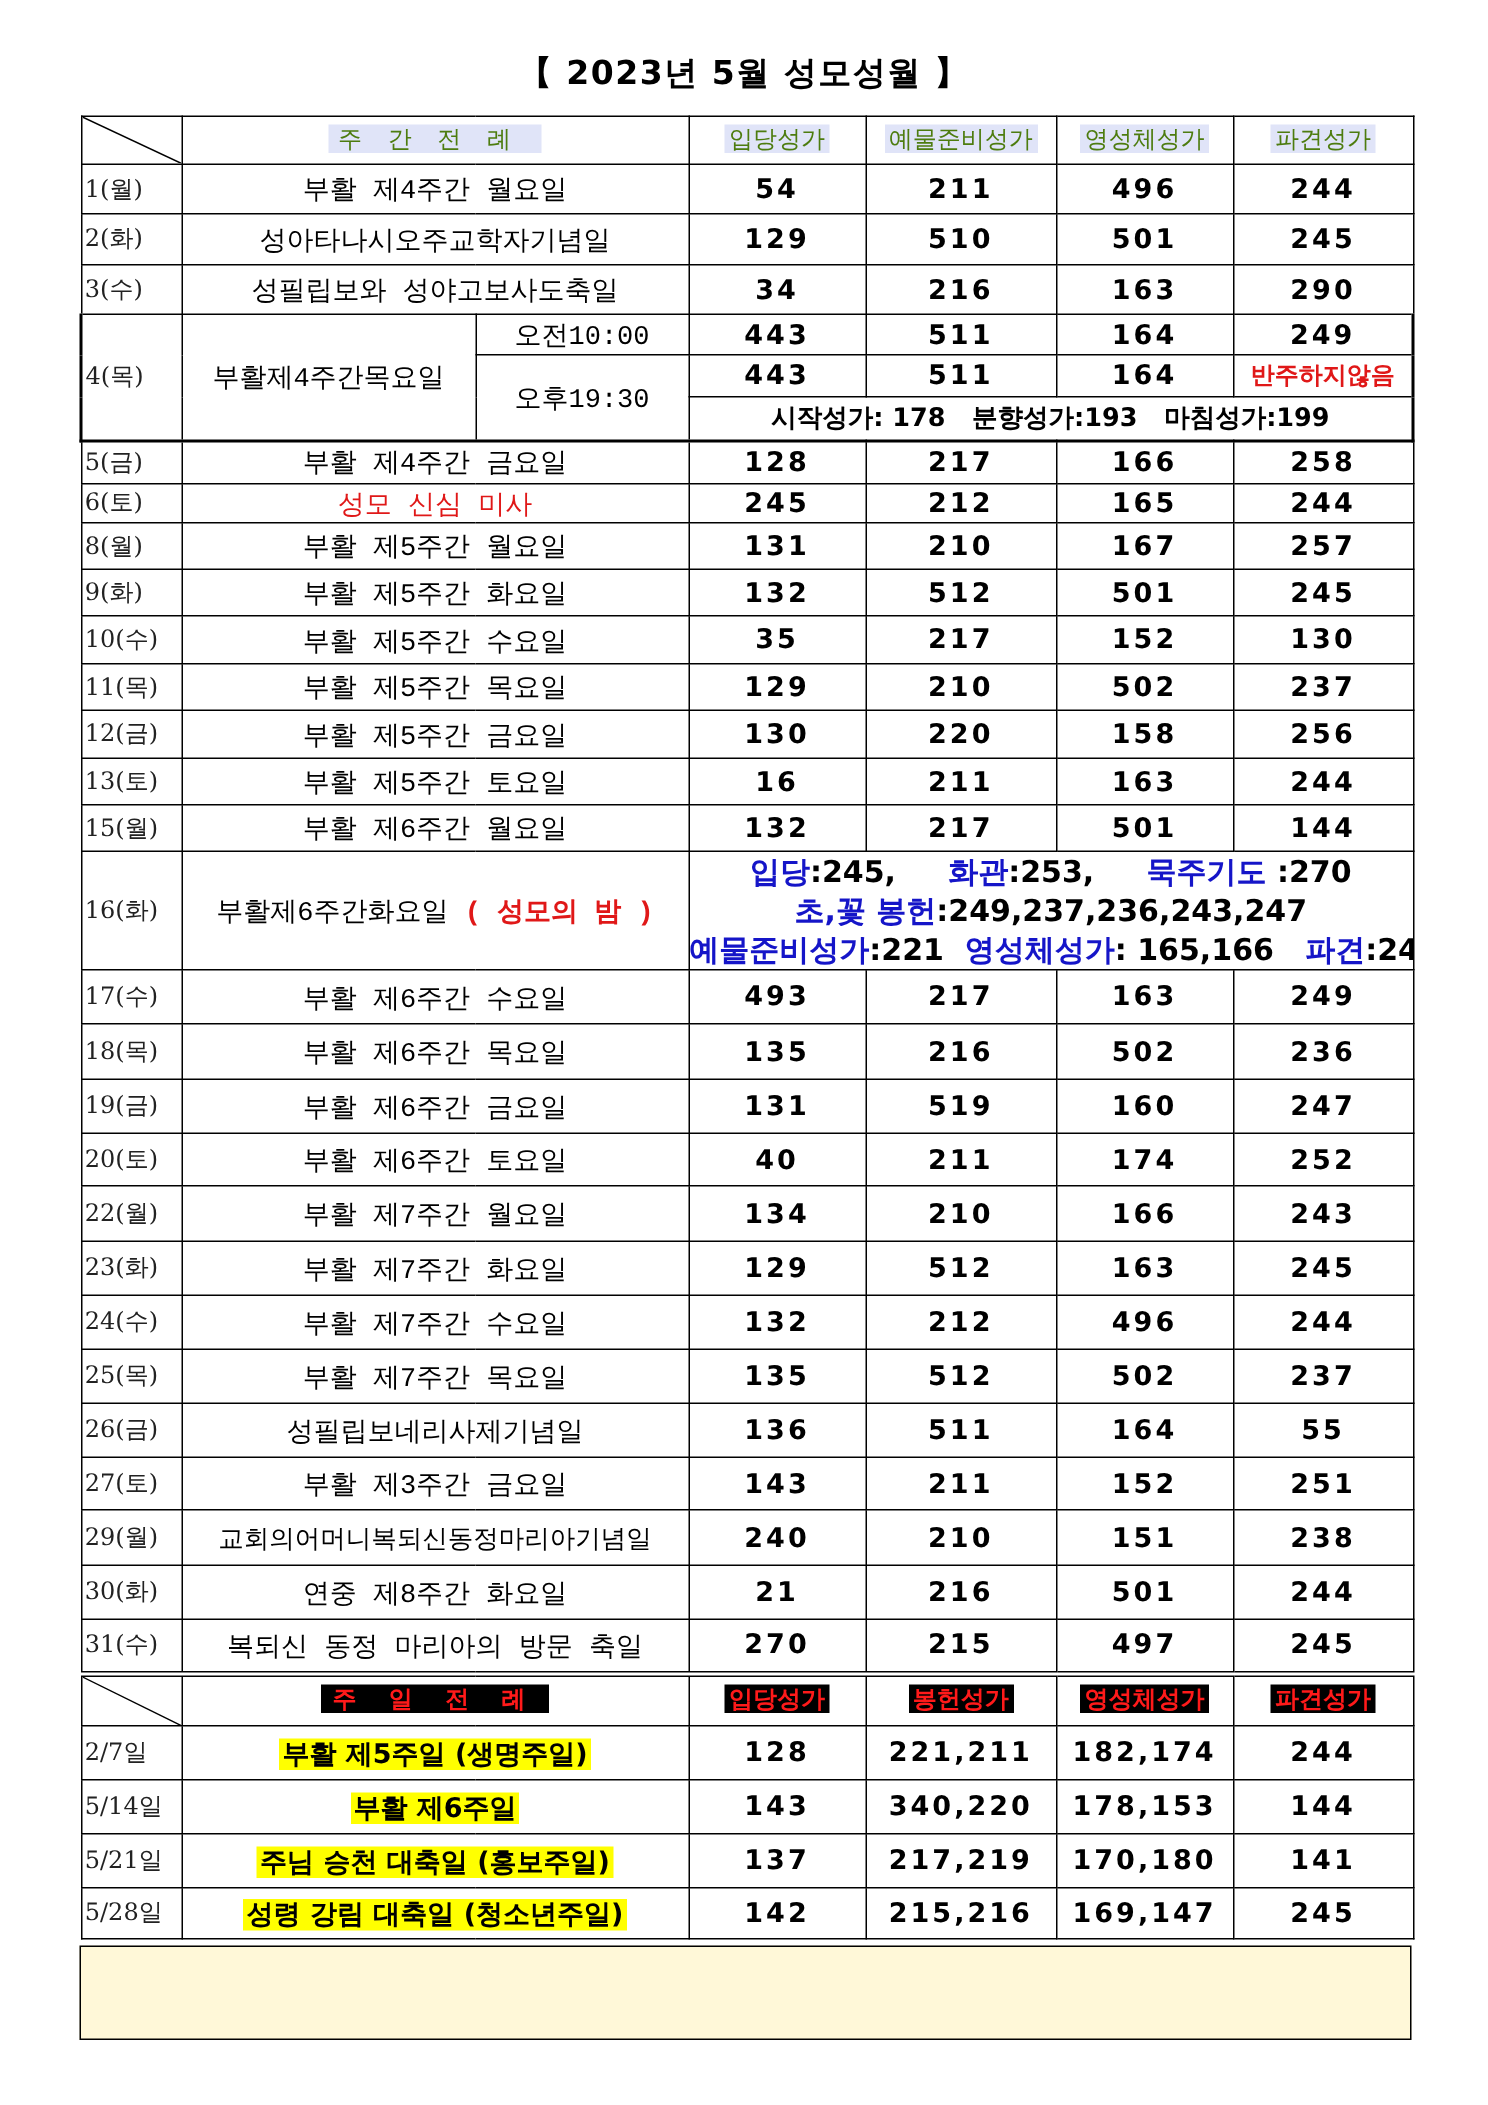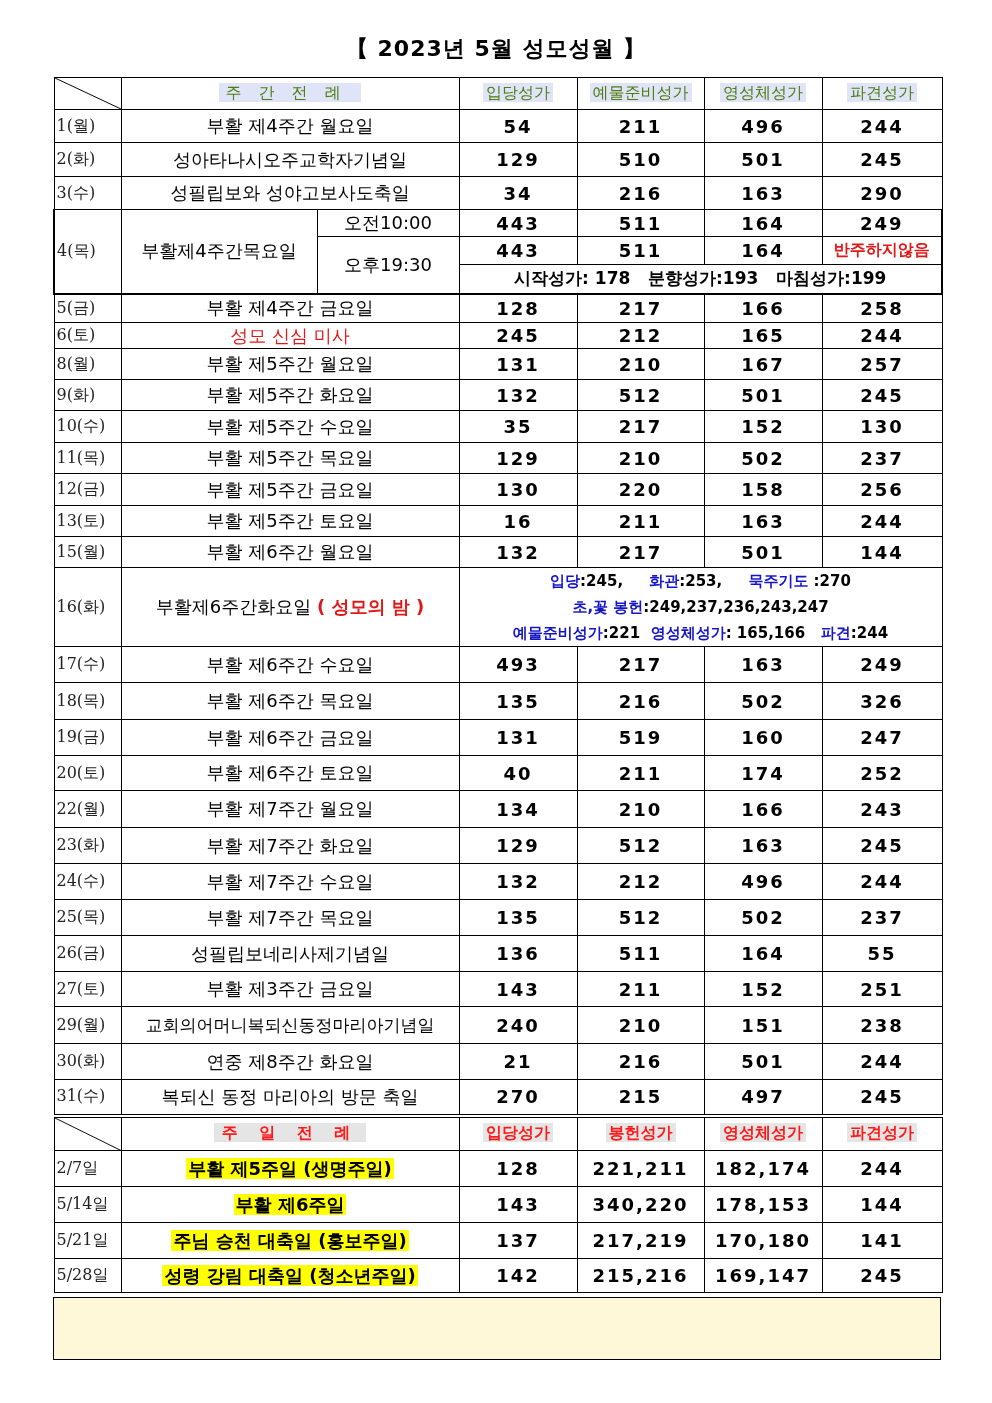--- a/index.html
+++ b/index.html
@@ -1,35 +1,35 @@
 <!DOCTYPE html>
 <html><head>
 <meta charset="utf-8">
 <style>
   html, body { margin: 0; padding: 0; background: #ffffff; }
   body { width: 992px; height: 1403px; position: relative; font-family: "DejaVu Sans", "Liberation Sans", sans-serif; color: #000; }
   .title { position: absolute; top: 34px; left: 0; width: 992px; text-align: center; font-size: 22px; font-weight: bold; letter-spacing: 1px; }
   table.sched { position: absolute; left: 53px; top: 77px; width: 888px; border-collapse: collapse; table-layout: fixed; }
   table.sched td { border: 1px solid #000; text-align: center; padding: 0; overflow: hidden; white-space: nowrap; }
   .date { text-align: left !important; font-family: "DejaVu Serif", "Liberation Serif", serif; font-size: 16px; color: #222; padding-left: 2px !important; }
-  .name { font-size: 18px; }
+  .name { font-size: 18px; font-family: Liberation Mono, monospace; }
   .num { font-size: 18px; font-weight: bold; letter-spacing: 2px; font-family: "DejaVu Sans", sans-serif; }
   .hdr { font-size: 16px; color: #4d7c0f; }
   .hdr span { background: #e0e4f8; padding: 0 3px; }
   .hdr-wide span { padding: 0 14px 0 6px; letter-spacing: 6px; }
   .sun-hdr { font-size: 16px; color: #ff1a1a; font-weight: bold; }
-  .sun-hdr span { background: #e5e5e5; padding: 0 3px; }
+  .sun-hdr span { background: #000000; padding: 0 3px; }
   .sun-hdr-wide span { letter-spacing: 8px; padding: 0 8px; }
   .diag { position: relative; }
   .diag svg { position: absolute; left: 0; top: 0; width: 100%; height: 100%; }
   .red { color: #e01818; }
   .red-bold { color: #e01818; font-weight: bold; font-size: 16px; }
   .bold-lbl { font-weight: bold; font-size: 16px; }
   .blue { color: #1515c8; font-weight: bold; }
-  .special { font-size: 15px; line-height: 26px; font-weight: bold; }
+  .special { font-size: 20px; line-height: 26px; font-weight: bold; }
   .sun-name { font-size: 18px; font-weight: bold; }
   .sun-name span { background: #ffff00; padding: 0 2px; }
   .thick-top td { border-top: 2px solid #000; }
   .double-top td { border-top: 3px double #000; }
   .boxed-l { border-left: 2px solid #000 !important; }
   .boxed-r { border-right: 2px solid #000 !important; }
   .boxed-b { border-bottom: 2px solid #000 !important; }
   .footer { position: absolute; left: 53px; top: 1297px; width: 886px; height: 61px; border: 1px solid #000; background: #fff8d8; font-size: 18px; }
   .footer .l1 { position: absolute; left: 8px; top: 6px; white-space: nowrap; }
   .footer .l2 { position: absolute; left: 110px; top: 32px; white-space: nowrap; }
@@ -215,21 +215,21 @@
     <td class="num">217</td>
     <td class="num">163</td>
     <td class="num">249</td>
   </tr>
   <tr style="height:37px">
     <td class="date">18(목)</td>
     <td colspan="2" class="name">부활 제6주간 목요일</td>
     <td class="num">135</td>
     <td class="num">216</td>
     <td class="num">502</td>
-    <td class="num">326</td>
+    <td class="num">236</td>
   </tr>
   <tr style="height:36px">
     <td class="date">19(금)</td>
     <td colspan="2" class="name">부활 제6주간 금요일</td>
     <td class="num">131</td>
     <td class="num">519</td>
     <td class="num">160</td>
     <td class="num">247</td>
   </tr>
   <tr style="height:35px">

